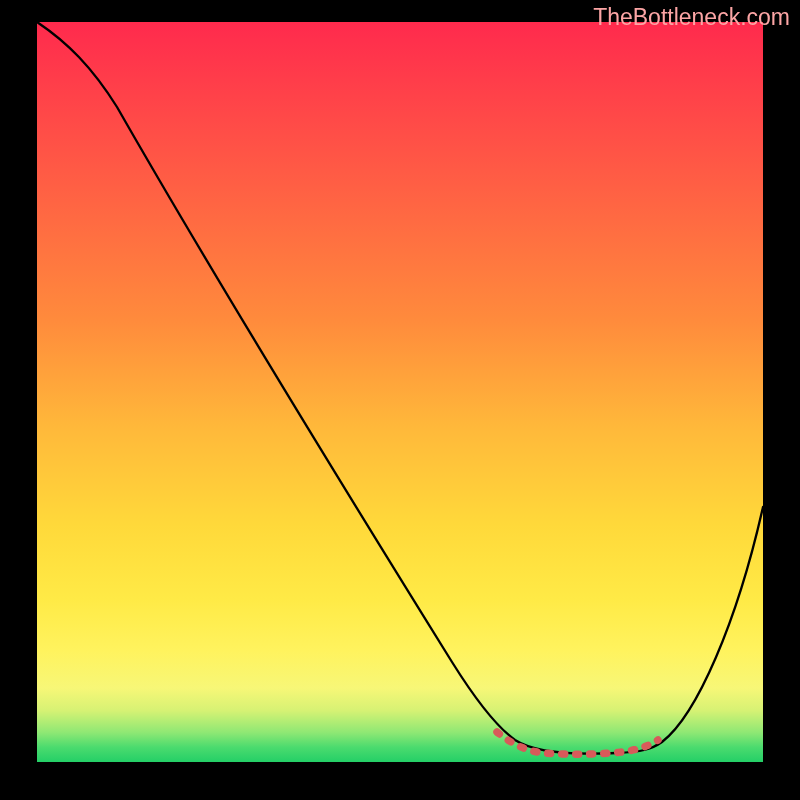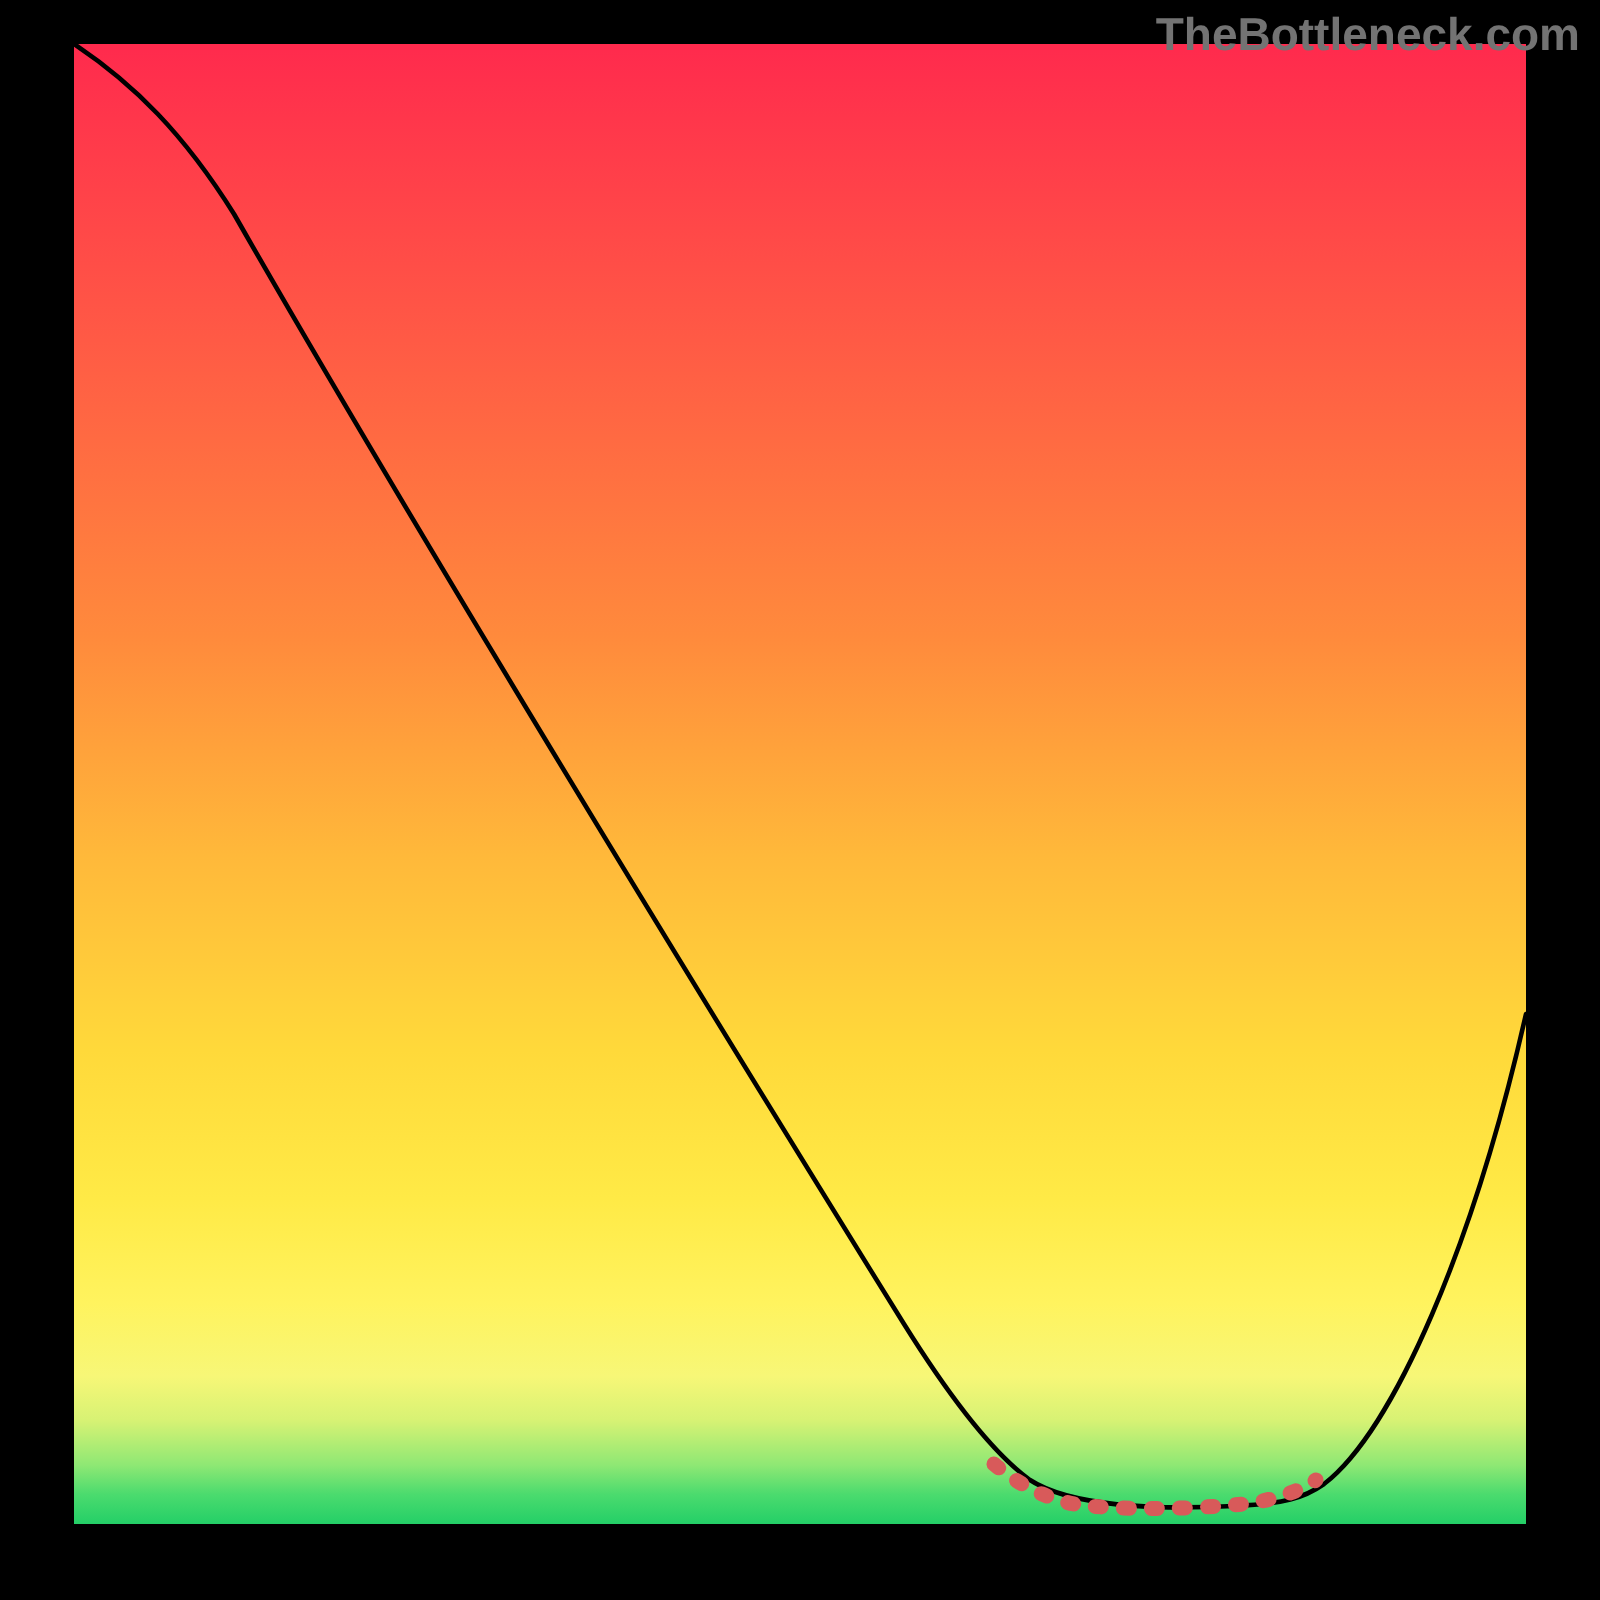--- a/index.html
+++ b/index.html
@@ -1,17 +1,17 @@
 <!DOCTYPE html>
 <html><head>
 <meta charset="utf-8">
 <style>
   *{box-sizing:border-box;margin:0;padding:0}
   body{width:800px;height:800px;background:#000;position:relative;font-family:Arial,Helvetica,sans-serif;overflow:hidden}
-  .watermark{position:absolute;top:4px;right:10px;color:#737373;font-size:23px;font-weight:700;letter-spacing:0;z-index:30}
+  .watermark{position:absolute;top:4px;right:10px;color:#fca5a5;font-size:23px;font-weight:400;letter-spacing:0;z-index:30}
   .plot{position:absolute;left:37px;top:22px;width:726px;height:740px}
   .plot svg{display:block;width:100%;height:100%}
 </style>
 </head>
 <body>
 
 <div class="watermark">TheBottleneck.com</div>
 
 <div class="plot">
 <svg viewBox="0 0 726 740" preserveAspectRatio="none">

